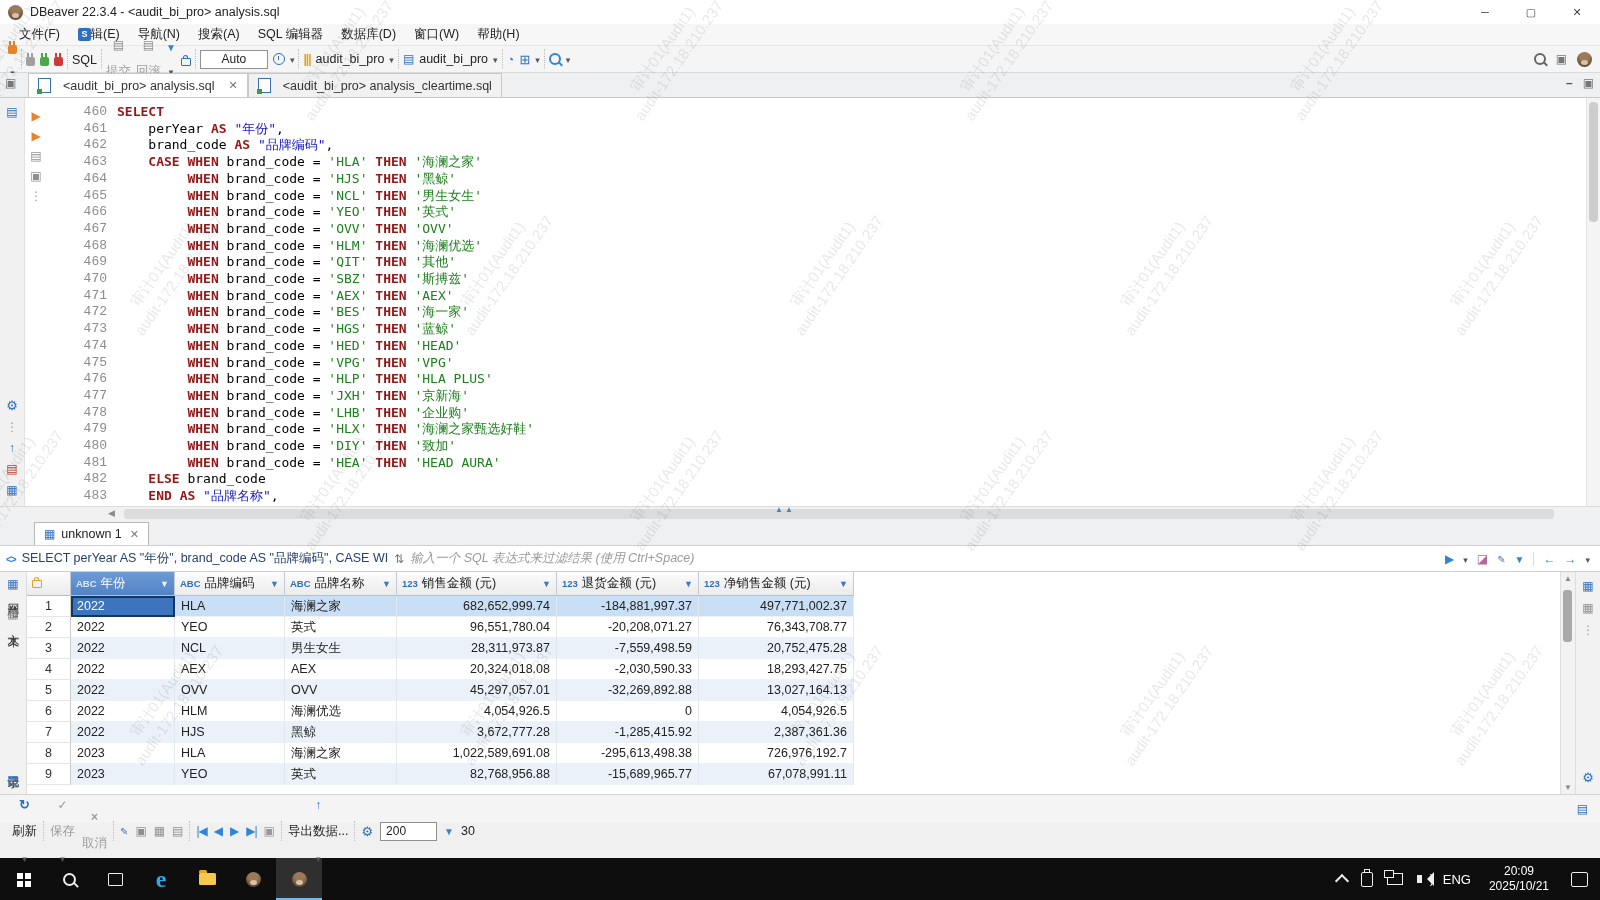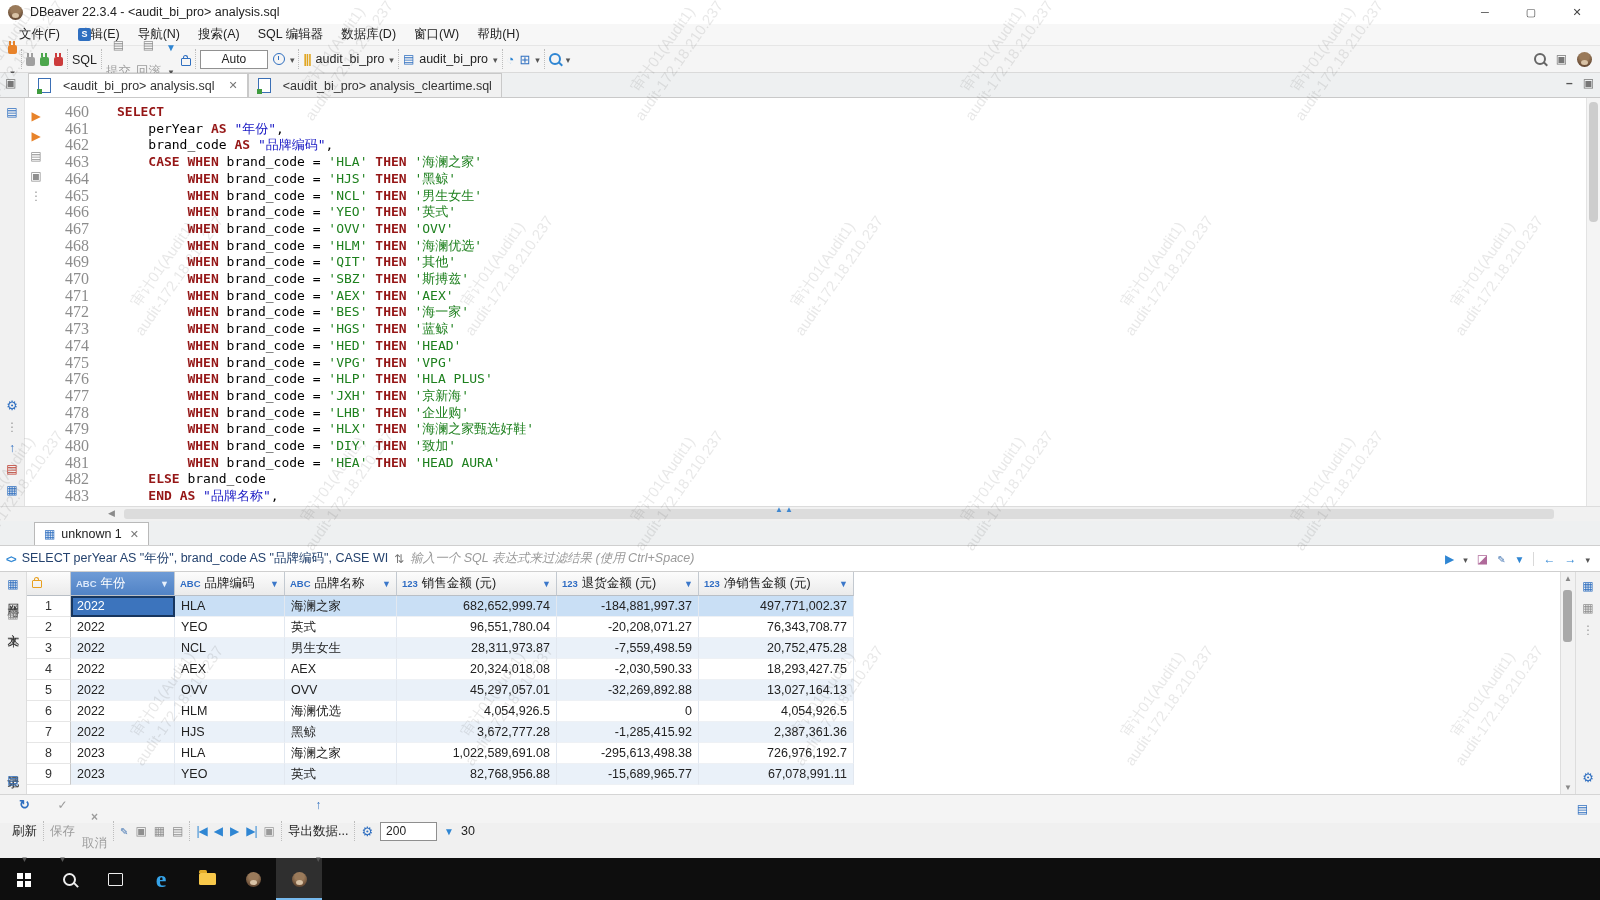--- a/index.html
+++ b/index.html
@@ -86,21 +86,21 @@
   .sqlfile{width:11px;height:13px;background:#fff;border:1.5px solid #3b6fb5;position:relative;display:inline-block;}
   .sqlfile::after{content:"";position:absolute;left:-2px;bottom:-2px;width:5px;height:5px;background:#3f9c3f;}
   .tab-close{color:#777;font-size:11px;margin-left:2px;}
   .tab-right{position:absolute;right:6px;top:4px;display:flex;gap:10px;}
 
   
   .main{height:408px;background:#fff;display:flex;position:relative;}
   .stripA{width:24px;background:#f1f1f1;border-right:1px solid #e2e2e2;display:flex;flex-direction:column;align-items:center;gap:9px;padding-top:8px;}
   .stripA .bottom{margin-top:auto;display:flex;flex-direction:column;align-items:center;gap:9px;padding-bottom:10px;}
   .stripB{width:22px;background:#fff;display:flex;flex-direction:column;align-items:center;gap:8px;padding-top:12px;}
-  .gutter{width:60px;text-align:center;padding:6px 10px 0 0;font-family:Liberation Serif, serif;font-size:16px;line-height:16.7px;color:#8d8d8d;}
+  .gutter{width:60px;text-align:right;padding:6px 10px 0 0;font-family:Liberation Mono, monospace;font-size:13px;line-height:16.7px;color:#8d8d8d;}
   .code{flex:1;padding-top:6px;font-family:"DejaVu Sans Mono",monospace;font-size:13px;line-height:16.7px;white-space:pre;overflow:hidden;}
   .tok-k{color:#951616;font-weight:bold;}
   .tok-s{color:#1e801e;}
   .tok-q{color:#1919c4;}
   .tok-p{color:#000;}
   .ed-vscroll{width:13px;background:#f4f4f4;border-left:1px solid #e3e3e3;position:relative;}
   .ed-vthumb{position:absolute;left:2px;top:4px;width:9px;height:120px;background:#cdcdcd;border-radius:4px;}
   .hscroll{height:14px;background:#f1f1f1;border-top:1px solid #dcdcdc;position:relative;}
   .hs-left{position:absolute;left:108px;top:1px;color:#8a8a8a;font-size:9px;}
   .hs-thumb{position:absolute;left:124px;top:2px;width:1430px;height:10px;background:#dcdcdc;border-radius:3px;}
@@ -603,20 +603,40 @@
     </div>
   <div class="tb-slot">
       <span class="folder"></span>
     </div>
   <div class="tb-slot">
       <span class="beaver"></span>
     </div>
   <div class="tb-slot active">
       <span class="beaver"></span>
     </div>
+  <div class="tb-right">
+    <div class="tb-ic">
+        <span class="chev"></span>
+      </div>
+    <div class="tb-ic">
+        <span class="usb"></span>
+      </div>
+    <div class="tb-ic">
+        <span class="net"></span>
+      </div>
+    <div class="tb-ic">
+        <span class="spk"></span>
+      </div>
+    <div class="lang">ENG</div>
+    <div class="clock">
+      <div>20:09</div>
+      <div>2025/10/21</div>
+    </div>
+    <div class="notif"></div>
+  </div>
 </div>
 
 <div class="wmlayer" id="wmlayer">
     <div class="wm" style="left: -60px; top: 35px;">
       <div>审计01(Audit1)</div>
       <div>audit-172.18.210.237</div>
     </div>
     <div class="wm" style="left: 270px; top: 35px;">
       <div>审计01(Audit1)</div>
       <div>audit-172.18.210.237</div>

